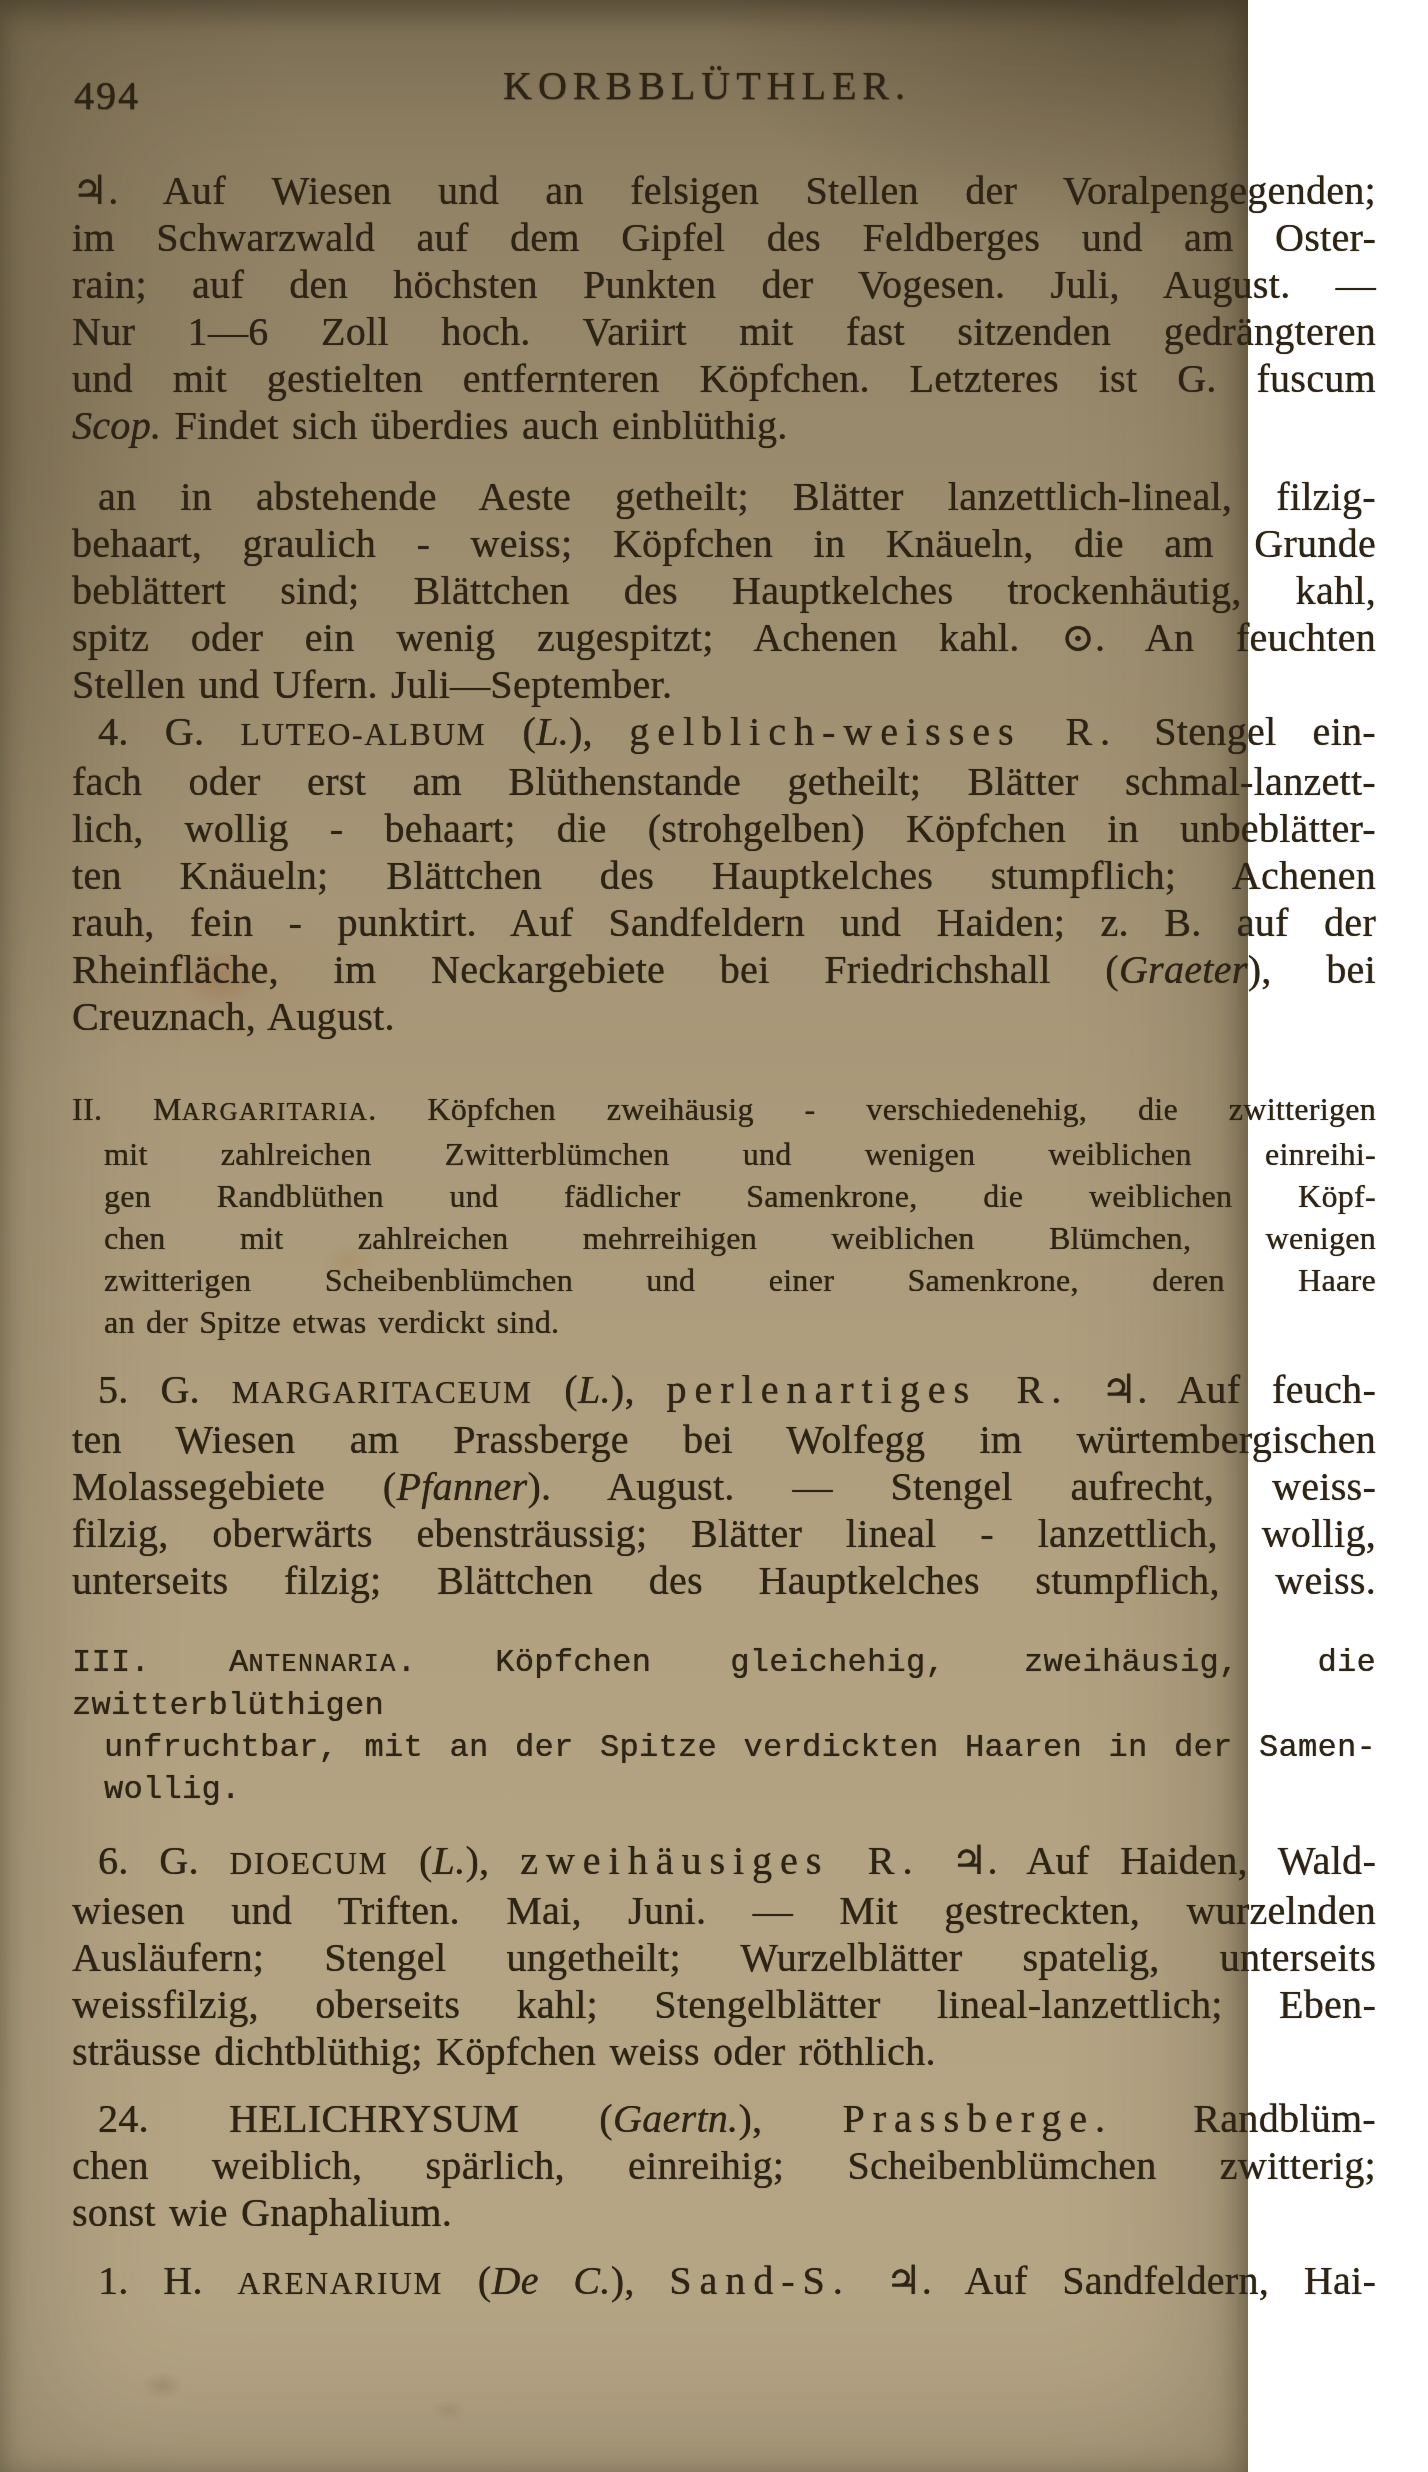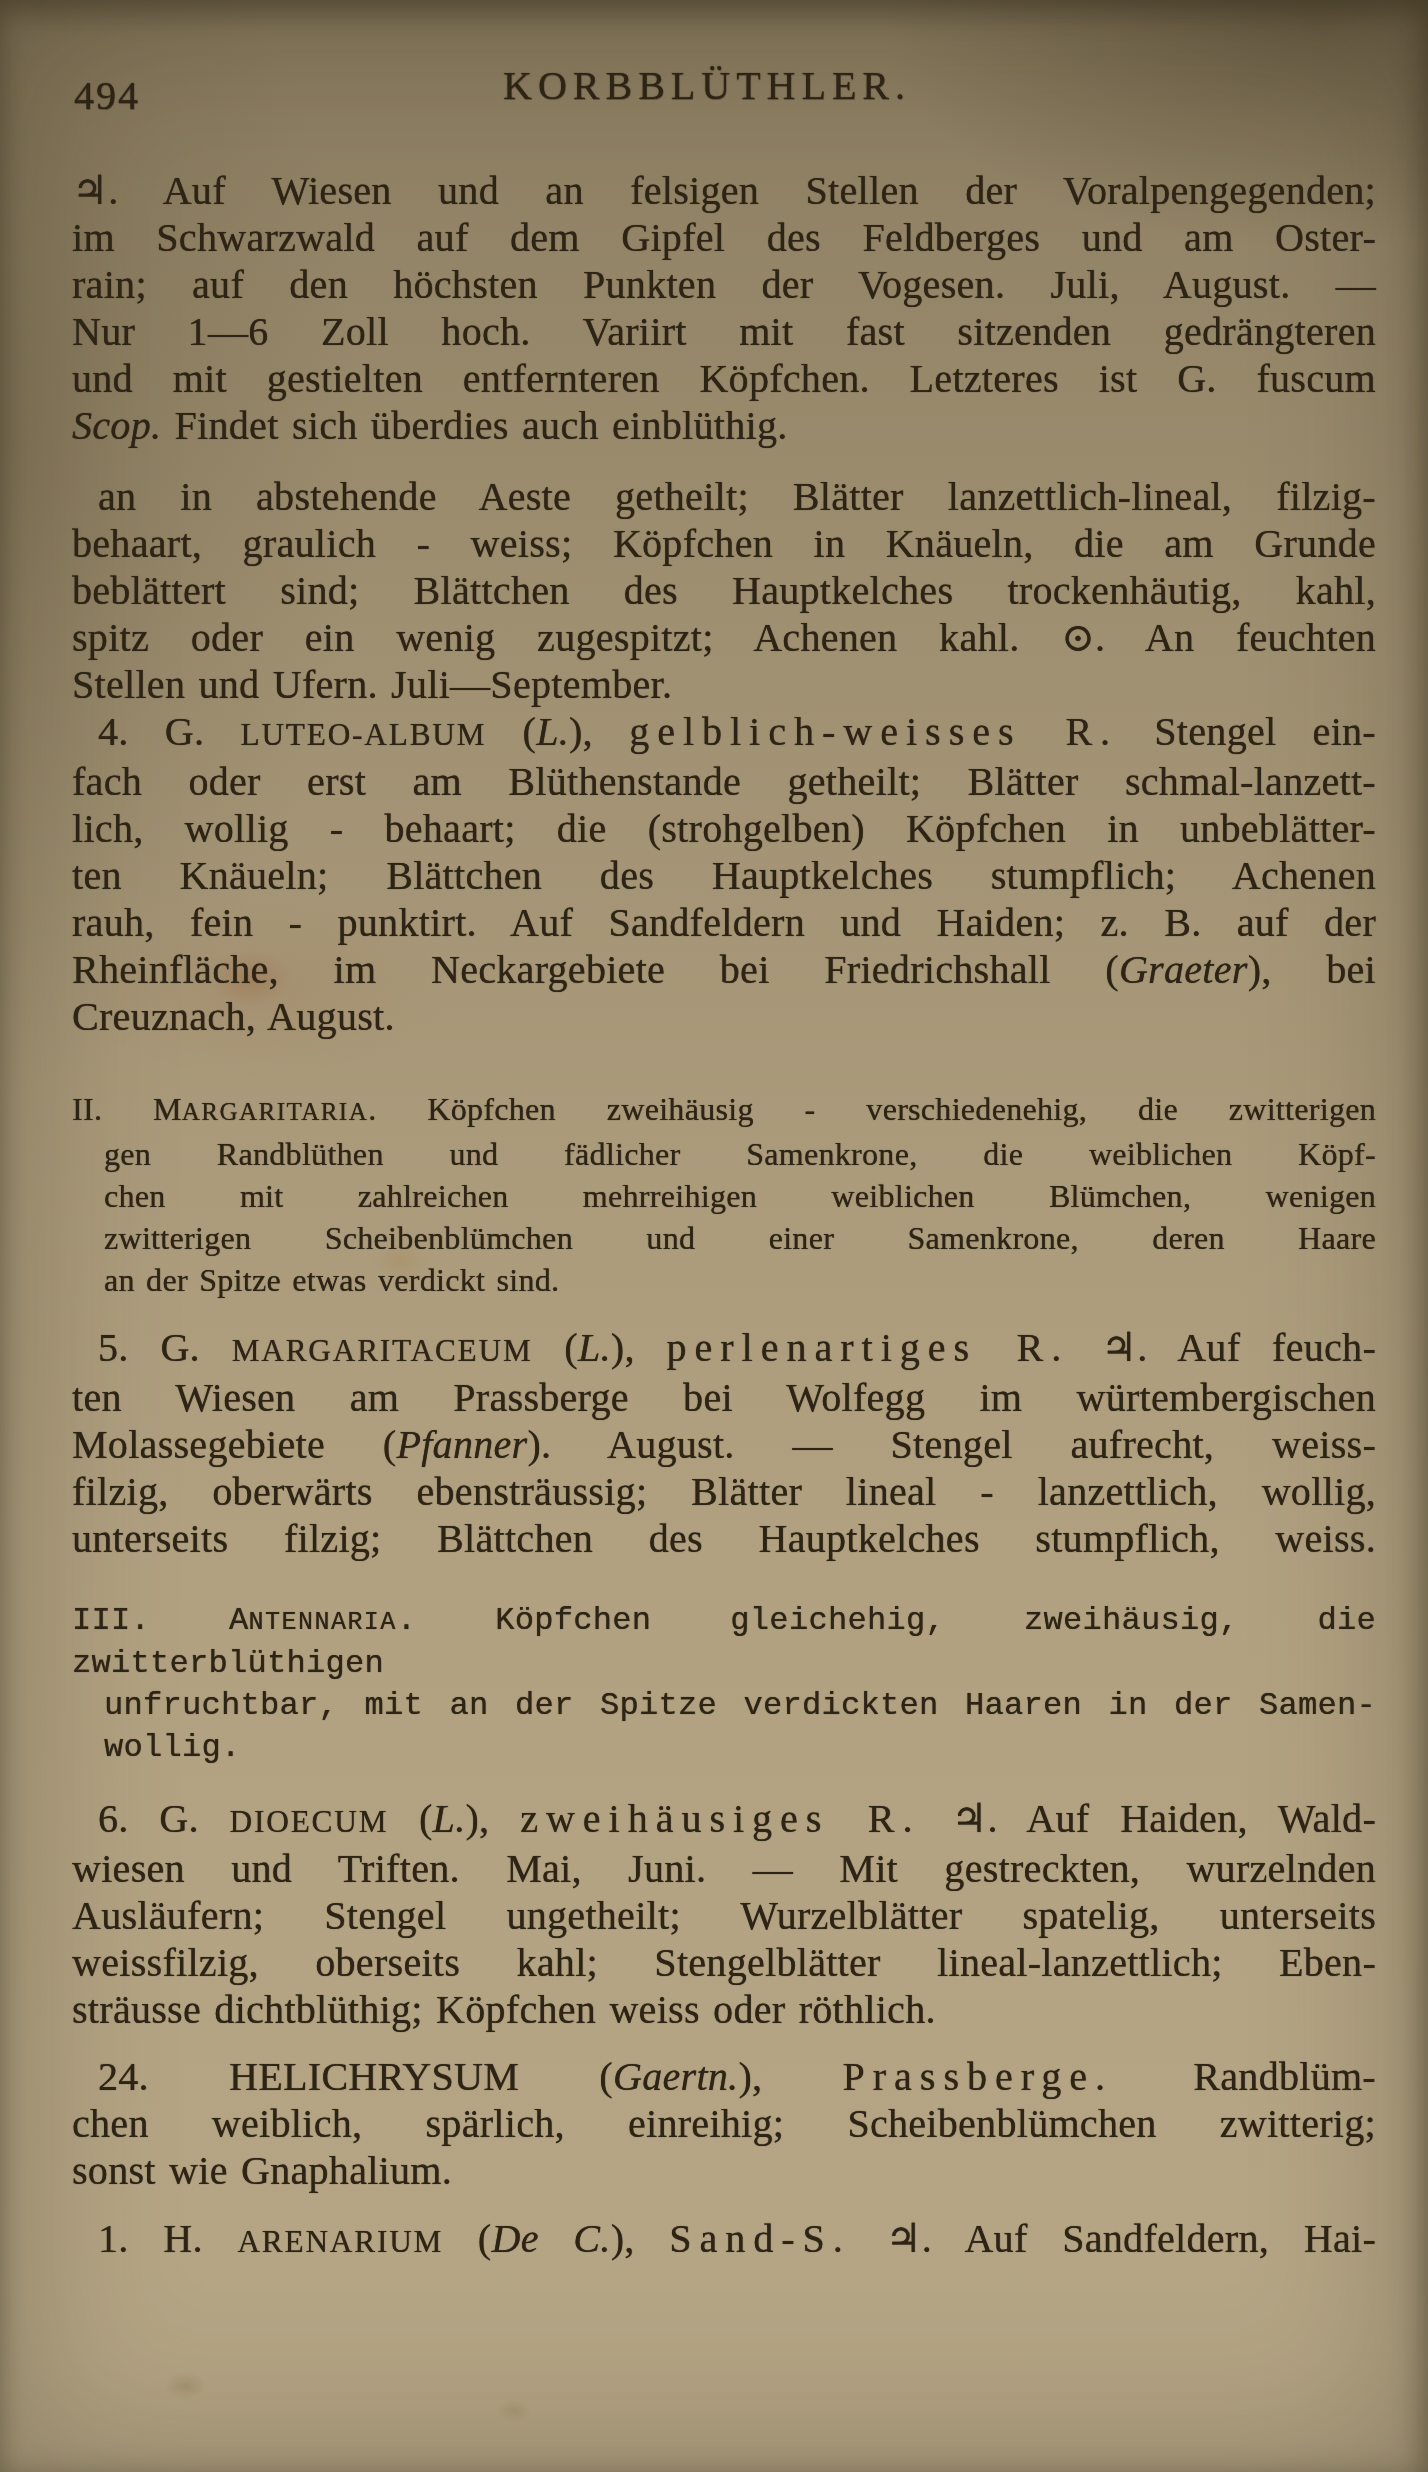--- a/index.html
+++ b/index.html
@@ -3,21 +3,21 @@
 <meta charset="utf-8">
 <style>
   html, body { margin: 0; padding: 0; }
   body {
     width: 1428px; height: 2472px;
     overflow: hidden;
     font-family: "Liberation Serif", "DejaVu Serif", "DejaVu Sans", serif;
   }
   .sheet {
     position: relative;
-    width: 1428px; height: 2472px;
+    width: 1248px; height: 2472px;
     background-color: #b2a282;
     background-image:
       radial-gradient(ellipse 620px 320px at 92% 1%, rgba(52,42,24,.34), rgba(52,42,24,0) 70%),
       radial-gradient(ellipse 500px 900px at 0% 18%, rgba(60,48,26,.20), rgba(60,48,26,0) 72%),
       radial-gradient(ellipse 260px 120px at 18% 40%, rgba(140,80,40,.10), rgba(140,80,40,0) 75%),
       radial-gradient(ellipse 60px 40px at 17.5% 39.6%, rgba(150,75,30,.22), rgba(150,75,30,0) 70%),
       radial-gradient(ellipse 40px 26px at 28% 51%, rgba(160,110,50,.18), rgba(160,110,50,0) 70%),
       radial-gradient(ellipse 30px 20px at 13% 96.5%, rgba(120,80,40,.20), rgba(120,80,40,0) 70%),
       radial-gradient(ellipse 24px 16px at 36% 97.5%, rgba(120,80,40,.15), rgba(120,80,40,0) 70%),
       linear-gradient(180deg,
@@ -109,20 +109,21 @@
           <div class="line just"><span class="seg n">4. G. </span><span class="seg sc">luteo-album</span><span class="seg n"> (</span><span class="seg i">L.</span><span class="seg n">), </span><span class="seg g">gelblich-weisses R.</span><span class="seg n"> Stengel ein-</span></div>
           <div class="line just"><span class="seg n">fach oder erst am Blüthenstande getheilt; Blätter schmal-lanzett-</span></div>
           <div class="line just"><span class="seg n">lich, wollig - behaart; die (strohgelben) Köpfchen in unbeblätter-</span></div>
           <div class="line just"><span class="seg n">ten Knäueln; Blättchen des Hauptkelches stumpflich; Achenen</span></div>
           <div class="line just"><span class="seg n">rauh, fein - punktirt. Auf Sandfeldern und Haiden; z. B. auf der</span></div>
           <div class="line just"><span class="seg n">Rheinfläche, im Neckargebiete bei Friedrichshall (</span><span class="seg i">Graeter</span><span class="seg n">), bei</span></div>
           <div class="line"><span class="seg n">Creuznach, August.</span></div>
         </div>
         <div class="para genus hang">
           <div class="line just"><span class="seg n">II. M</span><span class="seg sc">argaritaria</span><span class="seg n">. Köpfchen zweihäusig - verschiedenehig, die zwitterigen</span></div>
+          <div class="line just"><span class="seg n">mit zahlreichen Zwitterblümchen und wenigen weiblichen einreihi-</span></div>
           <div class="line just"><span class="seg n">gen Randblüthen und fädlicher Samenkrone, die weiblichen Köpf-</span></div>
           <div class="line just"><span class="seg n">chen mit zahlreichen mehrreihigen weiblichen Blümchen, wenigen</span></div>
           <div class="line just"><span class="seg n">zwitterigen Scheibenblümchen und einer Samenkrone, deren Haare</span></div>
           <div class="line"><span class="seg n">an der Spitze etwas verdickt sind.</span></div>
         </div>
         <div class="para main indent">
           <div class="line just"><span class="seg n">5. G. </span><span class="seg sc">margaritaceum</span><span class="seg n"> (</span><span class="seg i">L.</span><span class="seg n">), </span><span class="seg g">perlenartiges R.</span><span class="seg n"> ♃. Auf feuch-</span></div>
           <div class="line just"><span class="seg n">ten Wiesen am Prassberge bei Wolfegg im würtembergischen</span></div>
           <div class="line just"><span class="seg n">Molassegebiete (</span><span class="seg i">Pfanner</span><span class="seg n">). August. — Stengel aufrecht, weiss-</span></div>
           <div class="line just"><span class="seg n">filzig, oberwärts ebensträussig; Blätter lineal - lanzettlich, wollig,</span></div>

